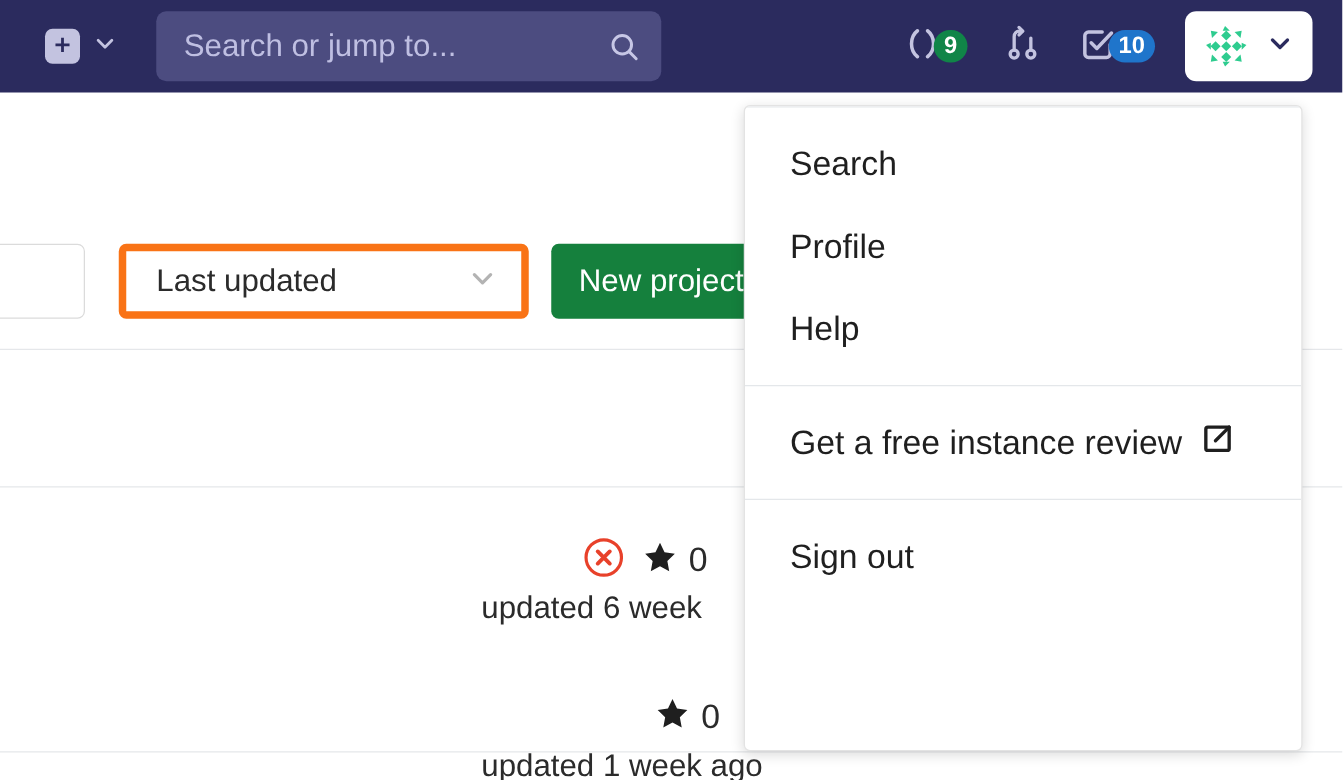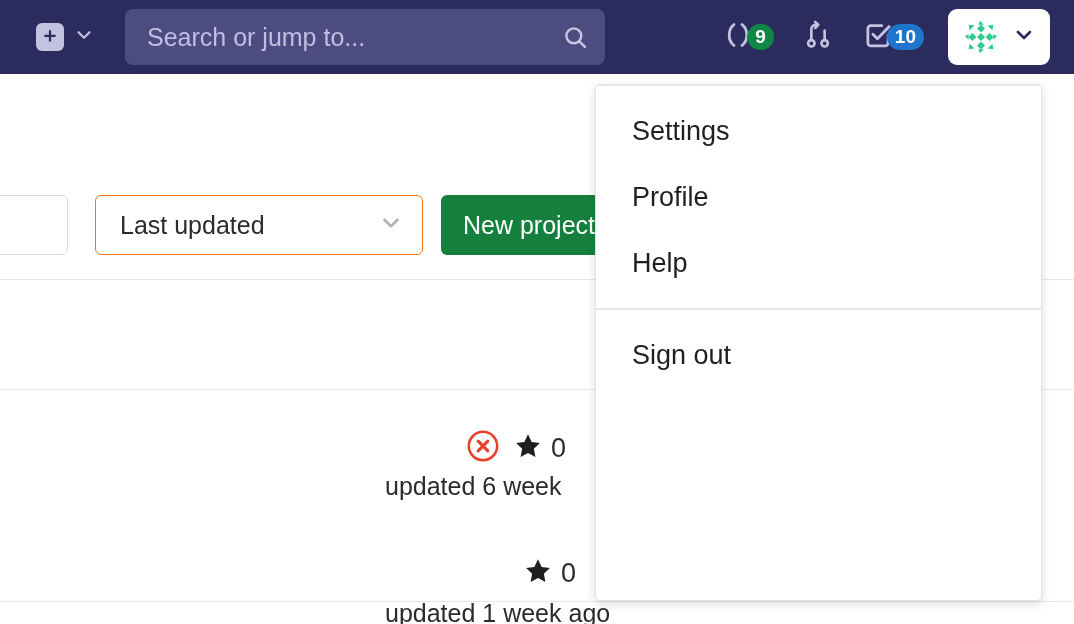--- a/index.html
+++ b/index.html
@@ -50,21 +50,21 @@
     display: flex;
     align-items: center;
     justify-content: center;
   }
   .plus-square svg { display: block; }
   .chev-light { display: block; }
 
   .search-wrap {
     position: relative;
     margin-left: 30px;
-    width: 480px;
+    width: 404px;
     height: 56px;
     flex: 0 0 auto;
   }
   .search-box {
     width: 100%;
     height: 100%;
     box-sizing: border-box;
     background: #4c4c80;
     border: none;
     border-radius: 8px;
@@ -167,21 +167,21 @@
     background: #fff;
   }
 
   .sort-dropdown {
     position: absolute;
     left: 95px;
     top: 121px;
     width: 328px;
     height: 60px;
     box-sizing: border-box;
-    border: 1px solid #f97316;
+    border: 6px solid #f97316;
     border-radius: 6px;
     background: #ffffff;
     display: flex;
     align-items: center;
     padding: 0 18px 0 24px;
     cursor: pointer;
   }
   .sort-label {
     font-size: 25px;
     color: #2b2b2b;
@@ -445,27 +445,39 @@
       </div>
     </div>
   </div>
 
   <div class="user-dropdown">
 
 
     <div class="dd-divider"></div>
 
     <div class="dd-section dd-group-pad-top dd-group-pad-bot">
-      <div class="dd-item">Settings</div>
+      <div class="dd-item">Search</div>
       <div class="dd-item">Profile</div>
       <div class="dd-item">Help</div>
     </div>
 
     <div class="dd-divider"></div>
 
+    <div class="dd-section dd-group-pad-top dd-group-pad-bot">
+      <div class="dd-item dd-item-ext">
+        <span>Get a free instance review</span>
+        <span class="ext-icon">
+          <svg width="28" height="28" viewBox="0 0 24 24" fill="none" stroke="#1f1f1f" stroke-width="2.3" stroke-linecap="round" stroke-linejoin="round">
+            <path d="M13.4 4H5.4A1.4 1.4 0 0 0 4 5.4v13.2A1.4 1.4 0 0 0 5.4 20h13.2a1.4 1.4 0 0 0 1.4-1.4v-8"></path>
+            <line x1="10.6" y1="13.4" x2="20" y2="4"></line>
+            <polyline points="14.2,4 20,4 20,9.8"></polyline>
+          </svg>
+        </span>
+      </div>
+    </div>
 
     <div class="dd-divider"></div>
 
     <div class="dd-section dd-group-pad-top">
       <div class="dd-item">Sign out</div>
     </div>
   </div>
 
 </div>
 

